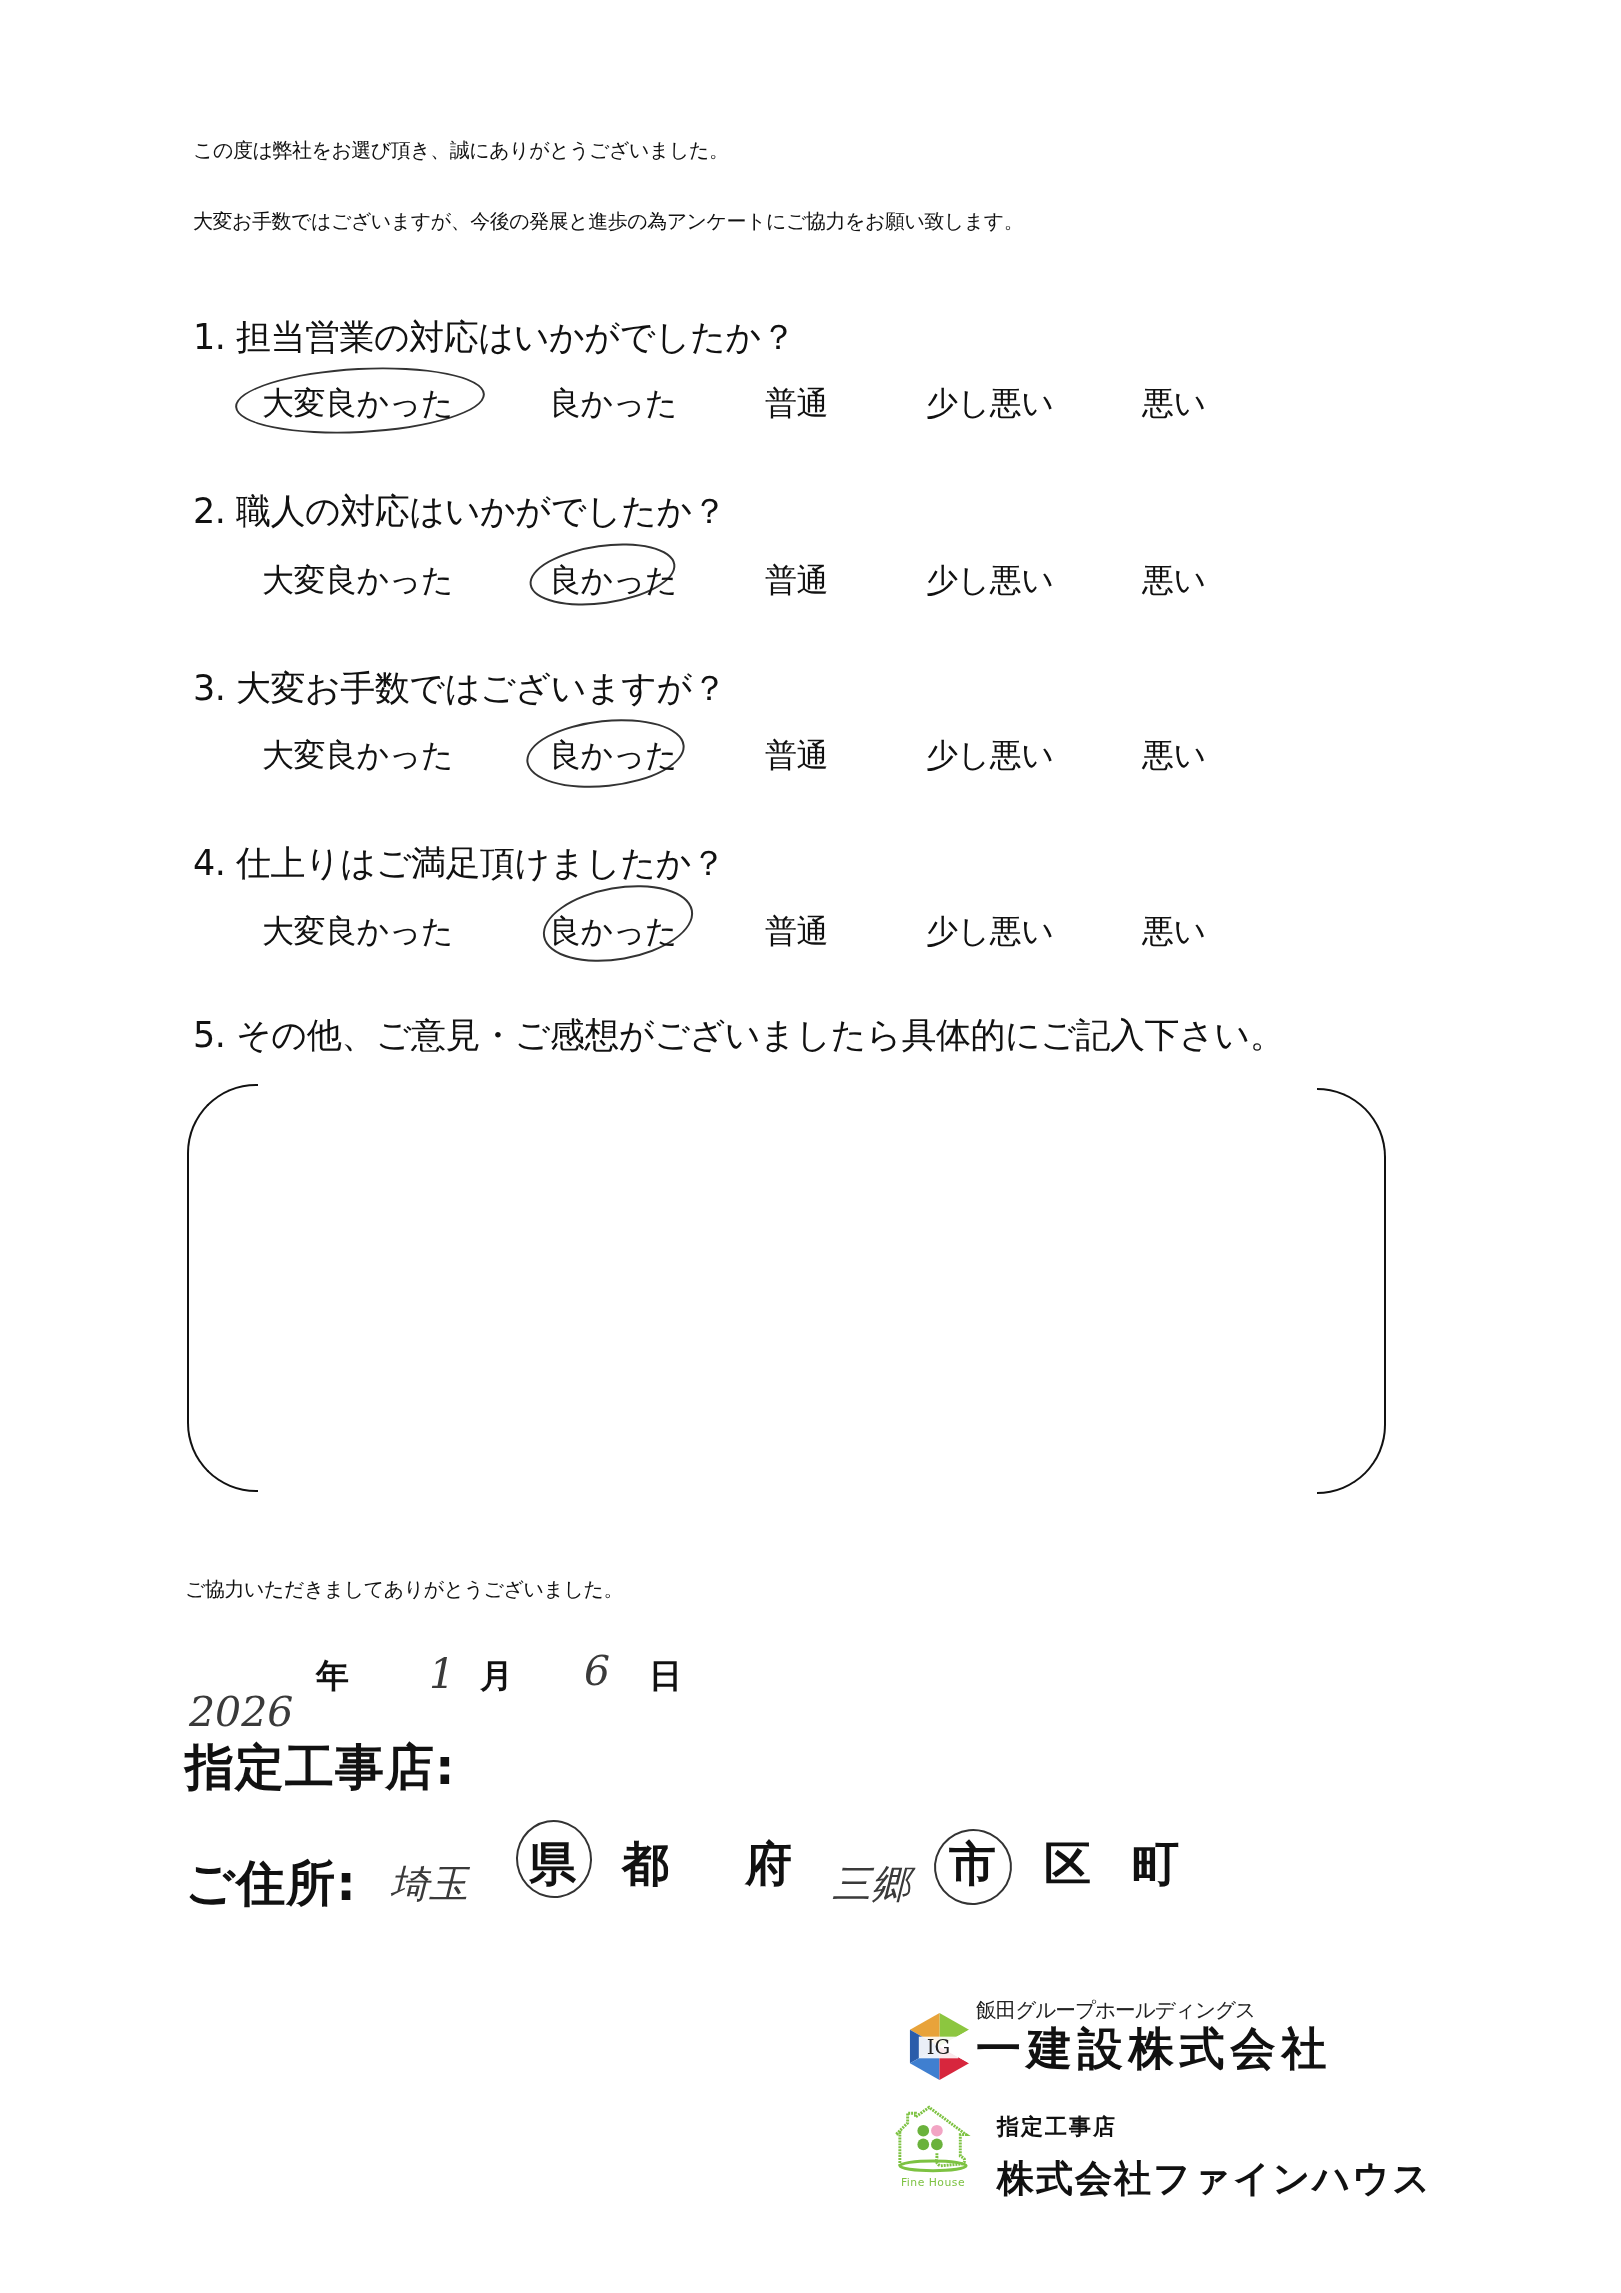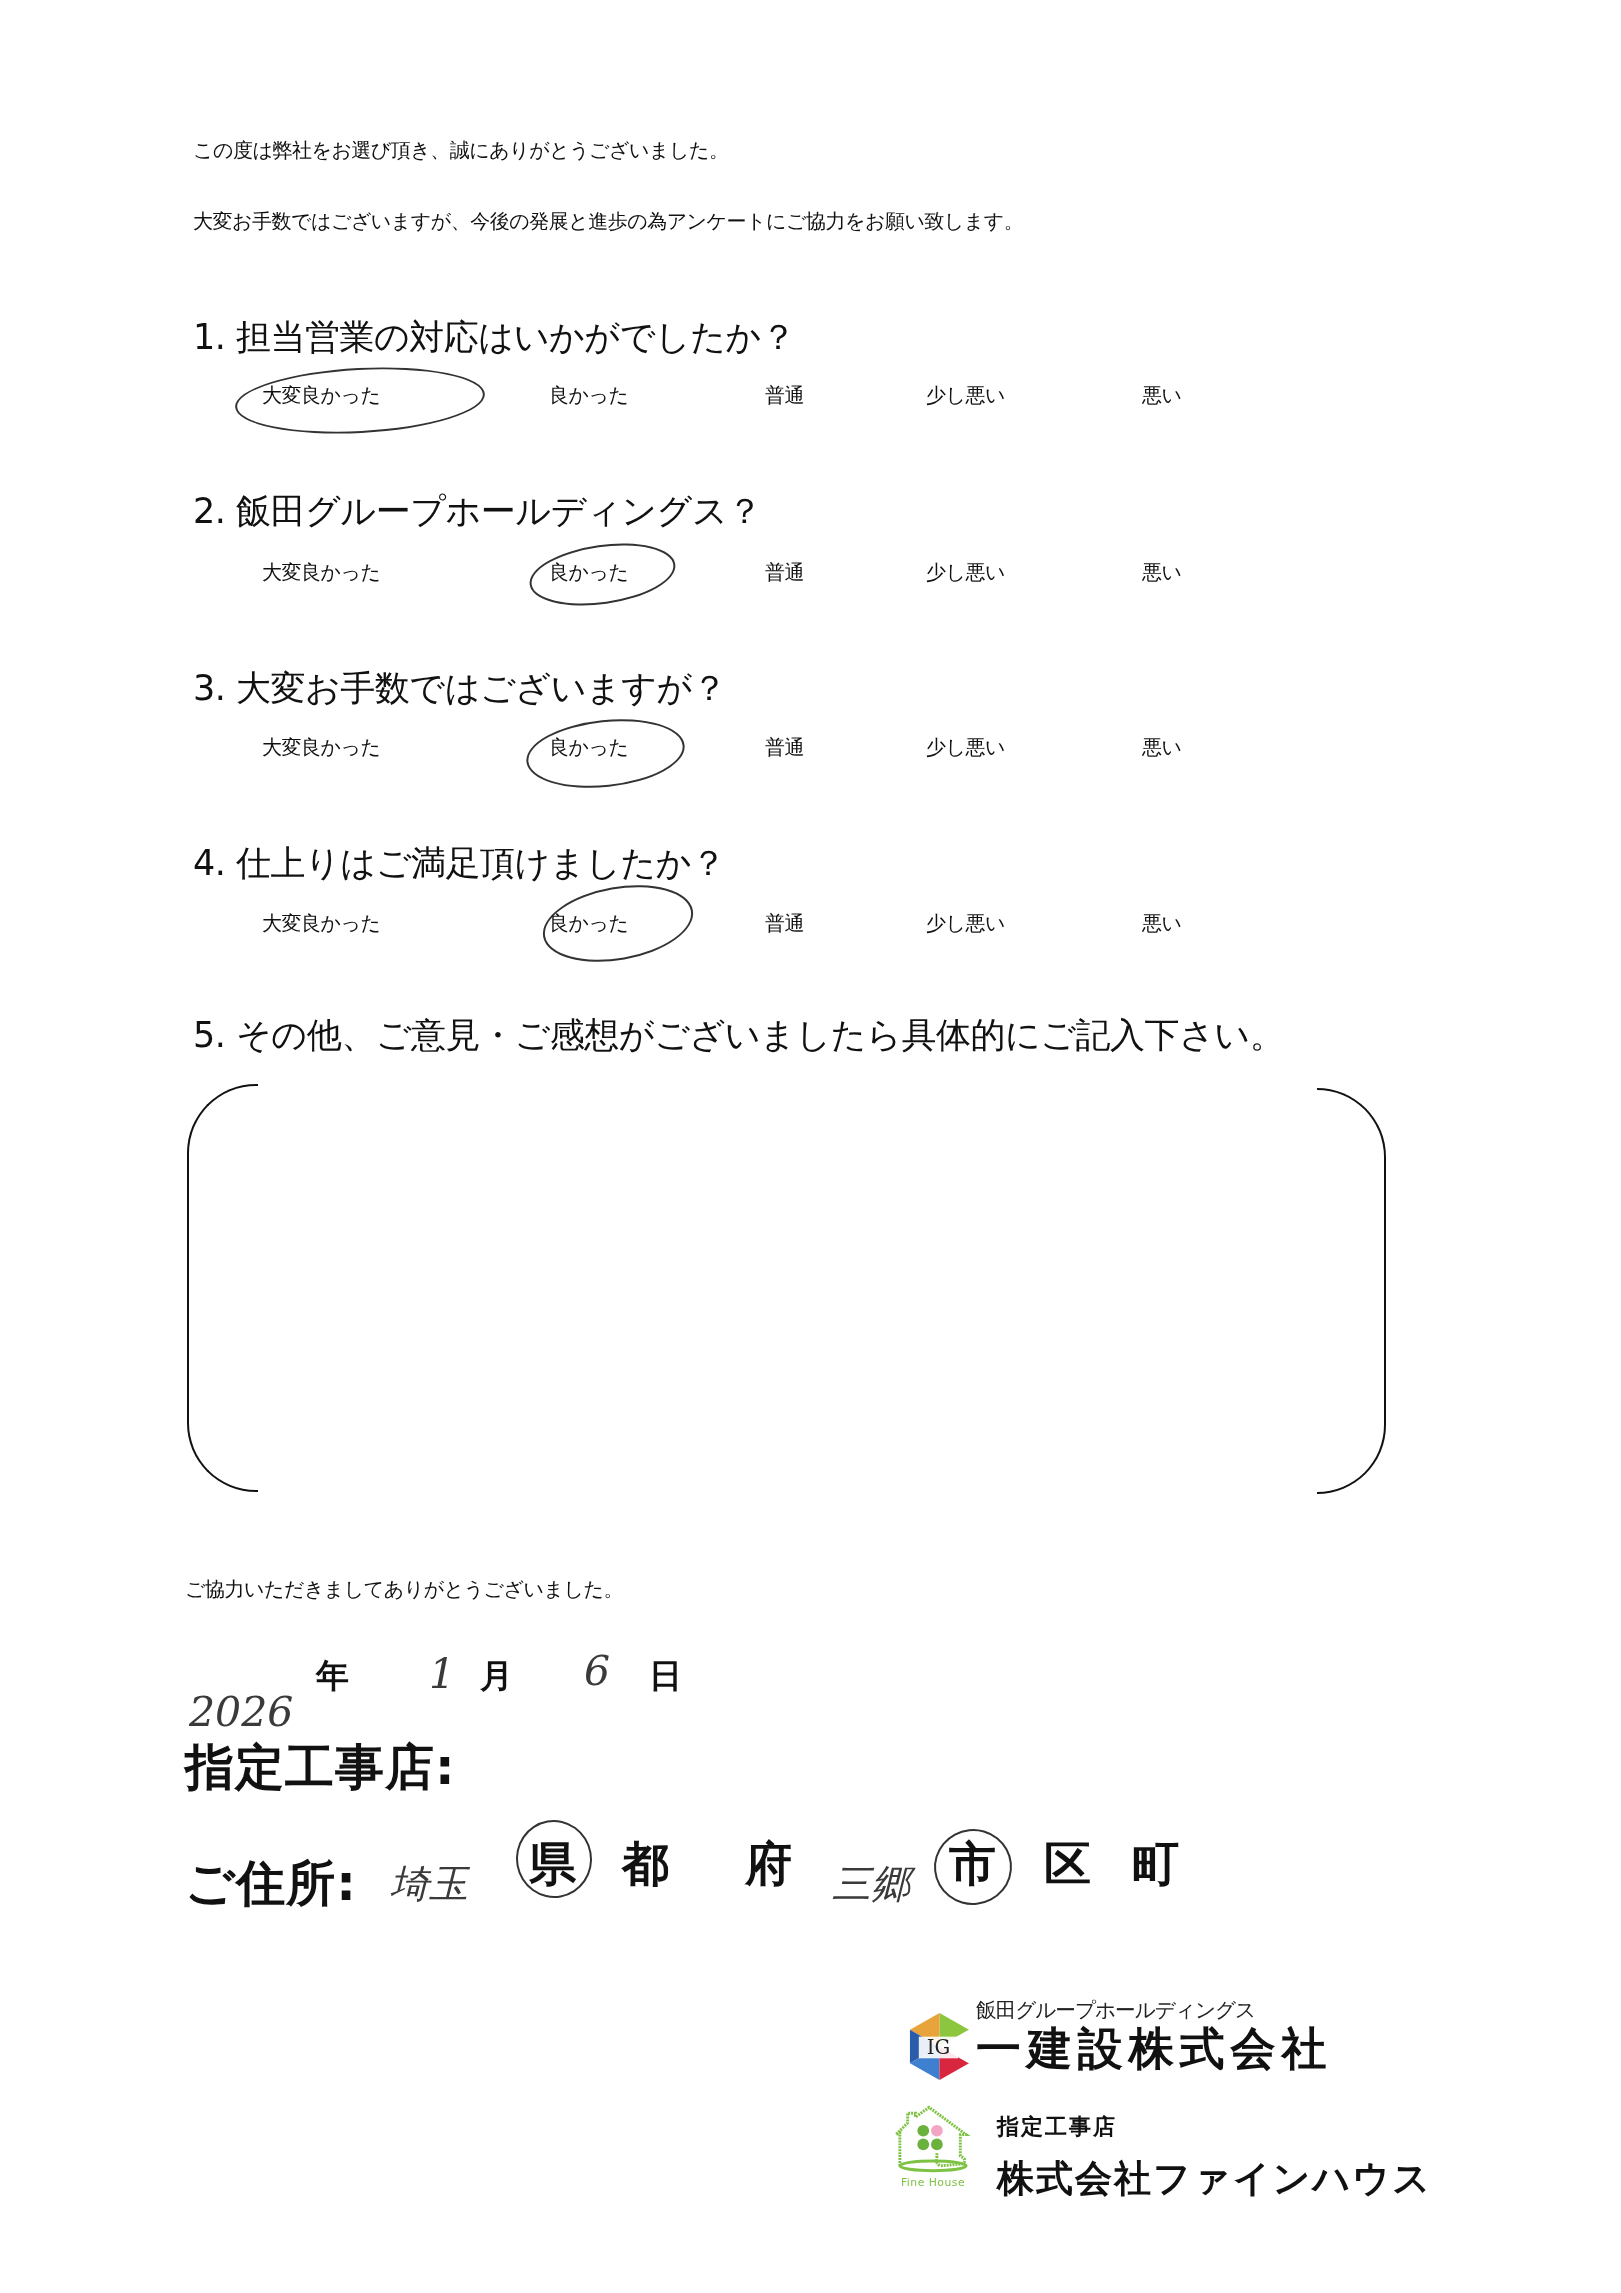--- a/index.html
+++ b/index.html
@@ -1,21 +1,21 @@
 <!DOCTYPE html>
 <html><head>
 <meta charset="utf-8">
 <style>
   html, body { margin: 0; padding: 0; background: #ffffff; }
   body { width: 1621px; height: 2294px; position: relative; overflow: hidden;
          font-family: "DejaVu Sans", "Liberation Sans", sans-serif; color: #111; }
   .abs { position: absolute; white-space: nowrap; }
   .intro { font-size: 20px; letter-spacing: -0.5px; }
   .question { font-size: 35px; letter-spacing: -0.5px; }
-  .opt { font-size: 20px; letter-spacing: -0.5px; }
+  .opt { font-size: 32px; letter-spacing: -0.5px; }
   .hand { font-family: "DejaVu Serif", serif; font-style: italic; color: #3a3a3a; font-weight: normal; }
   .circle { position: absolute; border: 2.5px solid #333; border-radius: 50%; box-sizing: border-box; transform: rotate(-4deg); }
   .bigtext { font-size: 49px; font-weight: bold; letter-spacing: 1px; }
   .datelbl { font-size: 33px; font-weight: bold; }
   .handnum { font-size: 41px; }
   .addrunit { font-size: 47px; font-weight: bold; }
   .bracket { position: absolute; border: 2.9px solid #111; box-sizing: border-box; }
   .bracket.left { border-right: none; border-radius: 69px 0 0 69px; }
   .bracket.right { border-left: none; border-radius: 0 69px 69px 0; }
   .co-small { font-size: 20.6px; color: #222; letter-spacing: -1px; }
@@ -39,21 +39,21 @@
   <div class="abs opt" style="left:262px; top:382px;">大変良かった</div>
   <div class="abs opt" style="left:549px; top:382px;">良かった</div>
   <div class="abs opt" style="left:765px; top:382px;">普通</div>
   <div class="abs opt" style="left:926px; top:382px;">少し悪い</div>
   <div class="abs opt" style="left:1142px; top:382px;">悪い</div>
 </div>
 
 <div>
   <div class="abs question" style="left:193px; top:488px;">
     <span>2.</span>
-    <span>飯田グループホールディングス？</span>
+    <span>職人の対応はいかがでしたか？</span>
   </div>
   <div class="circle" style="left:529px; top:545px; width:147px; height:59px; transform:rotate(-8deg);"></div>
   <div class="abs opt" style="left:262px; top:559px;">大変良かった</div>
   <div class="abs opt" style="left:549px; top:559px;">良かった</div>
   <div class="abs opt" style="left:765px; top:559px;">普通</div>
   <div class="abs opt" style="left:926px; top:559px;">少し悪い</div>
   <div class="abs opt" style="left:1142px; top:559px;">悪い</div>
 </div>
 
 <div>

